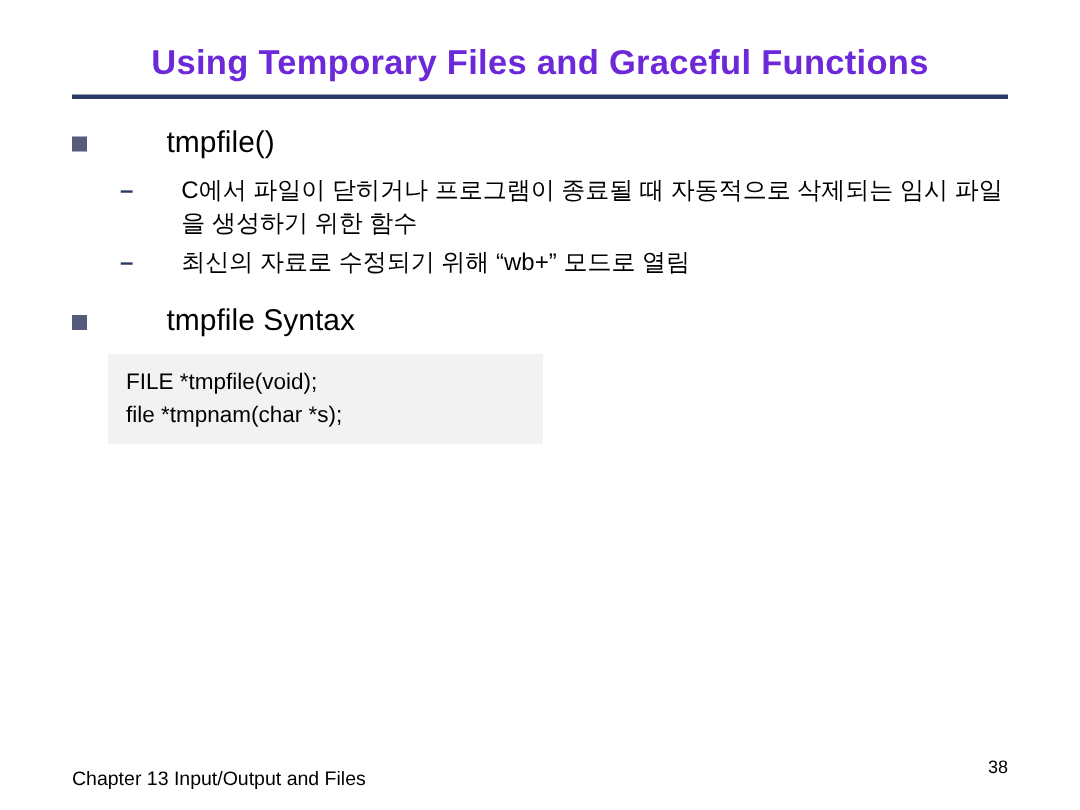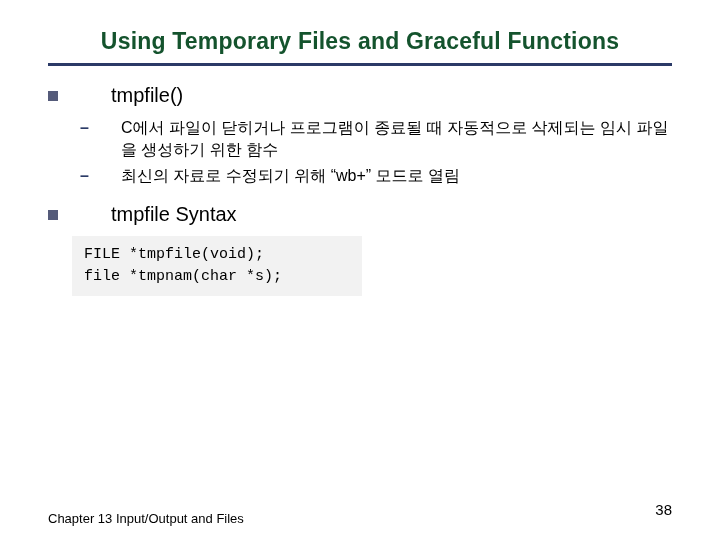--- a/index.html
+++ b/index.html
@@ -1,32 +1,32 @@
 <!DOCTYPE html>
 <html><head>
 <meta charset="utf-8">
 <style>
   * { margin: 0; padding: 0; box-sizing: border-box; }
   html, body { width: 720px; height: 540px; background: #ffffff; font-family: Arial, "Malgun Gothic", sans-serif; }
   .slide { position: relative; width: 720px; height: 540px; padding: 28px 48px 0 48px; }
-  .title { font-size: 23px; font-weight: bold; color: #14532d; text-align: center; padding-bottom: 8px; border-bottom: 3px solid #2b3a67; margin-bottom: 18px; letter-spacing: 0.2px; }
+  .title { font-size: 23px; font-weight: bold; color: #6d28d9; text-align: center; padding-bottom: 8px; border-bottom: 3px solid #2b3a67; margin-bottom: 18px; letter-spacing: 0.2px; }
   .sec { margin-bottom: 16px; }
   .sec-head { display: flex; align-items: center; margin-bottom: 10px; gap: 43px; }
   .sq { width: 10px; height: 10px; background: #555b7a; margin-right: 10px; flex: none; }
   .sec-title { font-size: 20px; color: #000; }
   .sub { margin-left: 32px; }
   .sub-item { display: flex; margin-bottom: 4px; }
   .dash { color: #2b3a67; font-weight: bold; margin-right: 8px; font-size: 16px; line-height: 22px; }
   .sub-text { font-size: 16px; color: #000; line-height: 22px; margin-left: 24px; }
-  .codebox { background: #f2f2f2; padding: 8px 12px; font-family: Liberation Mono, monospace; font-size: 15px; color: #000; margin-left: 24px; line-height: 22px; }
+  .codebox { background: #f2f2f2; padding: 8px 12px; font-family: Liberation Sans, sans-serif; font-size: 15px; color: #000; margin-left: 24px; line-height: 22px; }
   .box1 { width: 290px; margin-bottom: 30px; }
   .box2 { width: 540px; margin-left: 32px; }
   .comment { color: #3a7a2f; }
   .footer-left { position: absolute; left: 48px; bottom: 14px; font-family: "Comic Sans MS", cursive, sans-serif; font-size: 13px; color: #000; }
-  .footer-right { position: absolute; right: 48px; bottom: 22px; font-family: "Comic Sans MS", cursive, sans-serif; font-size: 15px; color: #000; }
+  .footer-right { position: absolute; right: 48px; bottom: 22px; font-family: "Comic Sans MS", cursive, sans-serif; font-size: 12px; color: #000; }
 </style>
 </head>
 <body>
 
 <div class="slide">
 
   <div class="title">Using Temporary Files and Graceful Functions</div>
 
   <div class="sec">
     <div class="sec-head">

